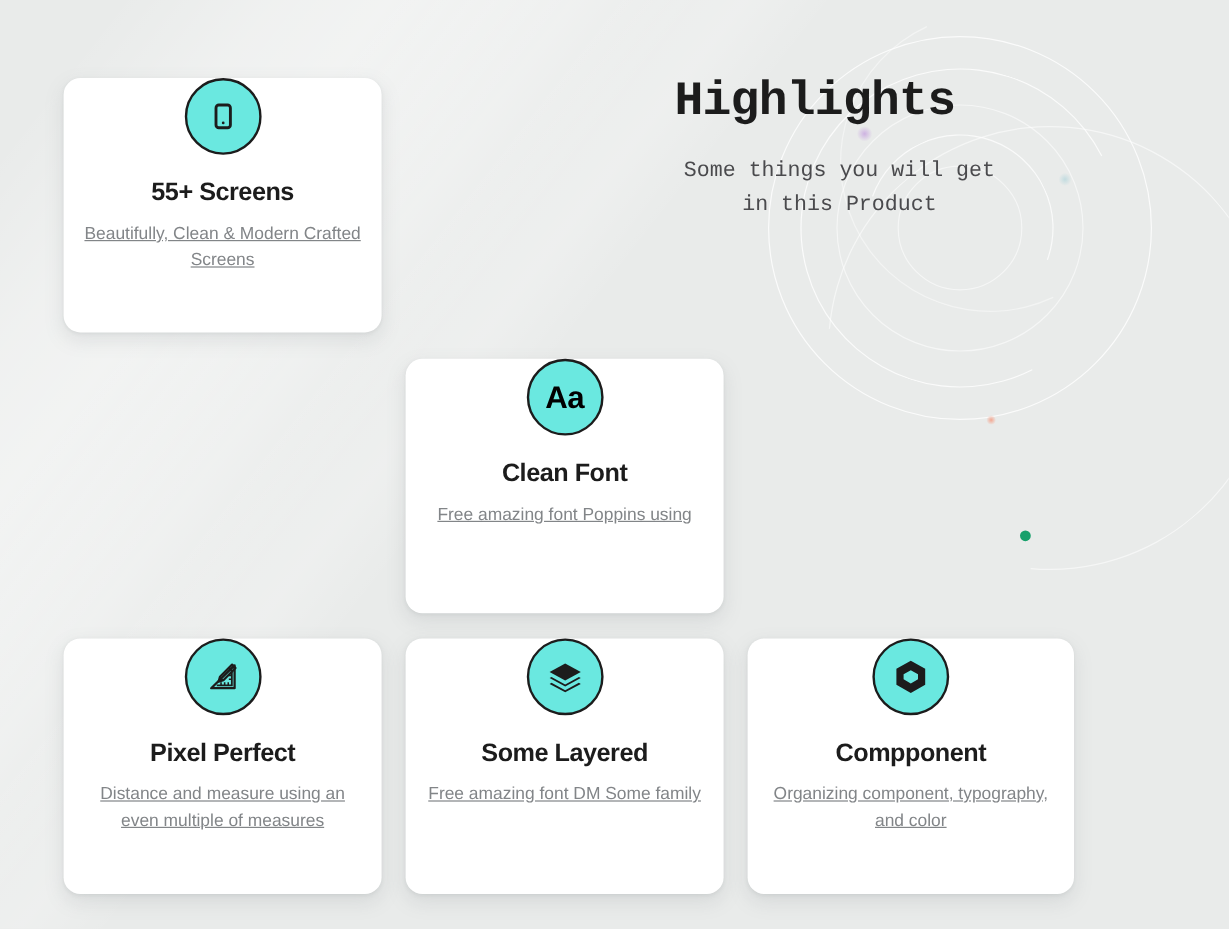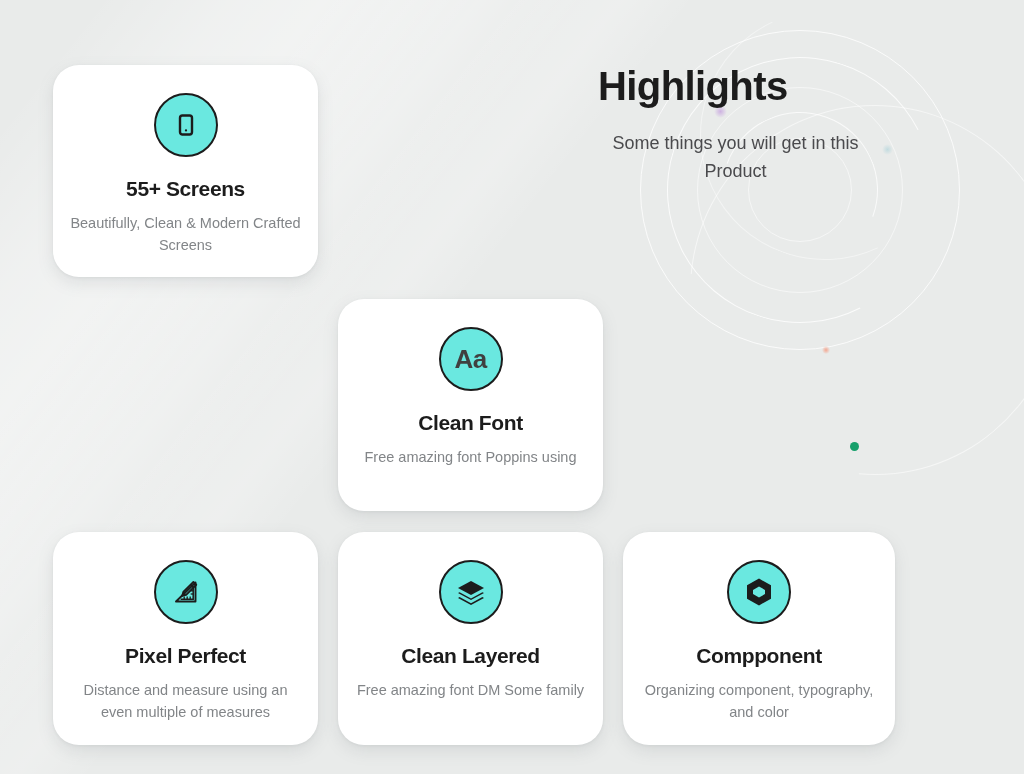--- a/index.html
+++ b/index.html
@@ -54,23 +54,24 @@
 
   
   #page {
     position: relative;
     width: 1024px;
     height: 774px;
   }
 
   #header {
     position: absolute;
-    left: 598px;
+    left: 562px;
     top: 64px;
     width: 300px;
+    font-family: Liberation Mono, monospace;
   }
 
   #page-title {
     font-size: 40px;
     font-weight: bold;
     color: #1c1c1c;
     letter-spacing: -0.6px;
     line-height: 1.1;
   }
 
@@ -80,67 +81,67 @@
     line-height: 1.55;
     color: #4a4a4d;
     max-width: 275px;
     text-align: center;
   }
 
   
   .card {
     position: absolute;
     background: #ffffff;
-    border-radius: 26px;
+    border-radius: 14px;
     box-shadow: 0 6px 16px rgba(120,125,130,0.16),
                 0 1px 3px rgba(120,125,130,0.10);
     display: flex;
     flex-direction: column;
     align-items: center;
-    padding-top: 28px;
   }
 
   .icon-circle {
     width: 64px;
     height: 64px;
     border-radius: 50%;
     background: #6ae8e0;
     border: 2.5px solid #1c1c1c;
     display: flex;
     align-items: center;
     justify-content: center;
     flex: none;
   }
 
   .icon-circle svg { display: block; }
 
   .aa-text {
     font-size: 26px;
     font-weight: bold;
-    color: #404040;
+    color: #000000;
     letter-spacing: -0.5px;
     line-height: 1;
   }
 
   .card-title {
     margin-top: 20px;
     font-size: 21px;
     font-weight: bold;
     color: #1c1c1c;
     letter-spacing: -0.4px;
     text-align: center;
   }
 
   .card-desc {
     margin-top: 11px;
     font-size: 14.5px;
     line-height: 1.55;
     color: #828588;
     text-align: center;
     padding: 0 14px;
+    text-decoration: underline;
   }
 </style>
 </head>
 <body>
 
 <div id="page">
 
   <div id="bg-layer">
     <div class="diag-band b1"></div>
     <div class="diag-band b2"></div>
@@ -210,21 +211,21 @@
   </div>
 
   <div class="card" style="left:338px; top:532px; width:265px; height:213px;">
     <div class="icon-circle">
       <svg width="34" height="34" viewBox="0 0 34 34" fill="none">
         <path d="M17 6 L30 13 L17 20 L4 13 Z" fill="#1c1c1c"></path>
         <path d="M5.6 17.2 L4 18.1 L17 25.1 L30 18.1 L28.4 17.2 L17 23.4 Z" fill="#1c1c1c"></path>
         <path d="M5.6 22.0 L4 22.9 L17 29.9 L30 22.9 L28.4 22.0 L17 28.2 Z" fill="#1c1c1c"></path>
       </svg>
     </div>
-    <div class="card-title">Clean Layered</div>
+    <div class="card-title">Some Layered</div>
     <div class="card-desc">Free amazing font DM Some family</div>
   </div>
 
   <div class="card" style="left:623px; top:532px; width:272px; height:213px;">
     <div class="icon-circle">
       <svg width="34" height="34" viewBox="0 0 34 34" fill="none">
         <path d="M17 3.6 L29 10.3 L29 23.7 L17 30.4 L5 23.7 L5 10.3 Z
                  M17 11.5 L23 14.9 L23 19.1 L17 22.5 L11 19.1 L11 14.9 Z" fill="#1c1c1c" fill-rule="evenodd"></path>
       </svg>
     </div>

